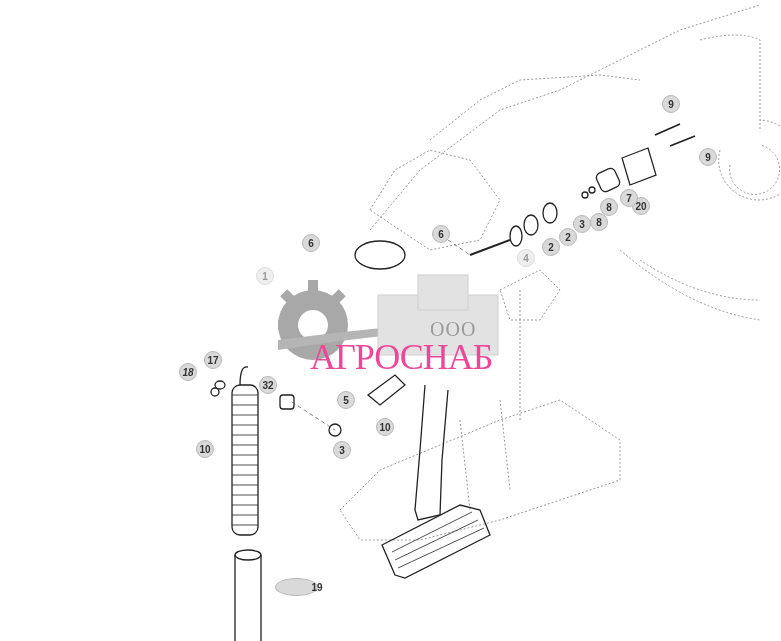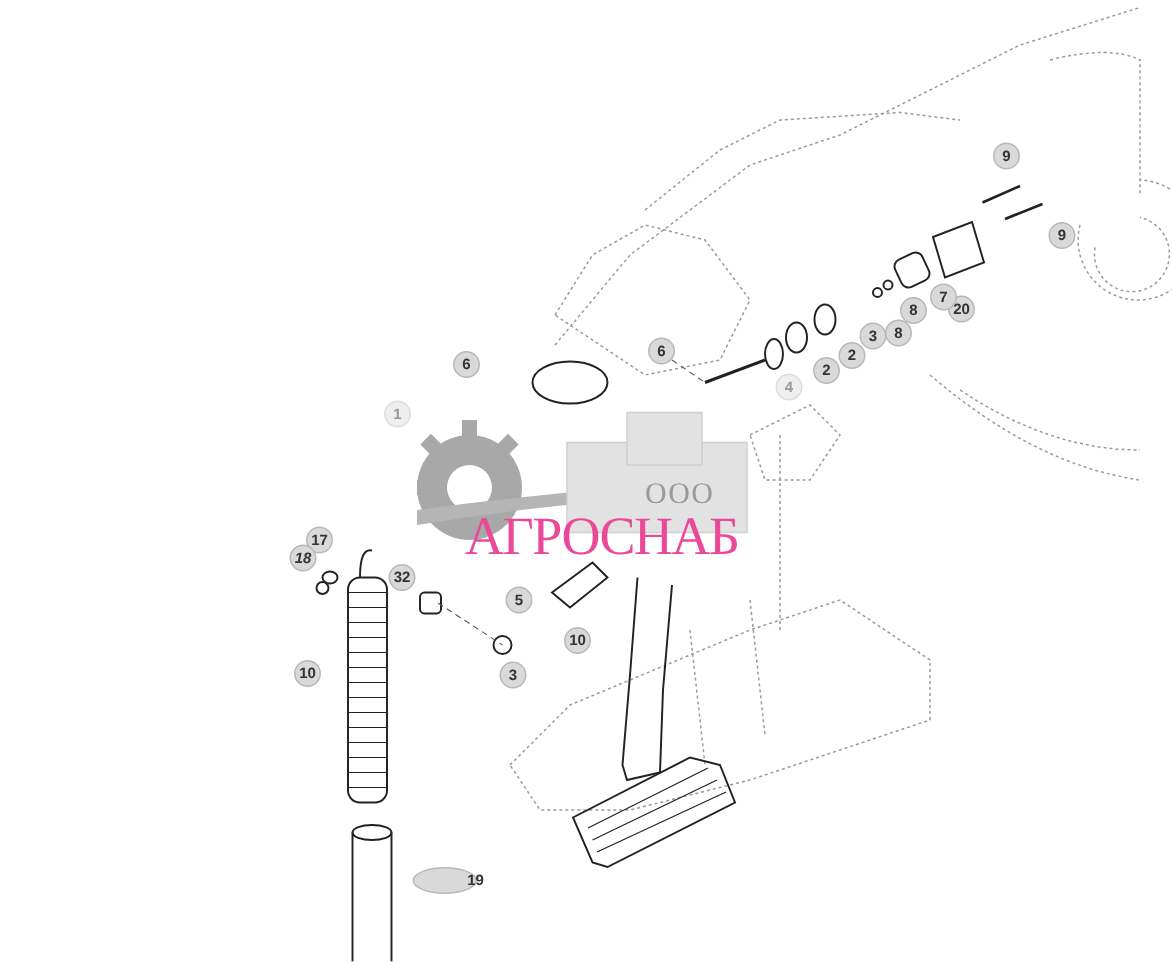--- a/index.html
+++ b/index.html
@@ -100,21 +100,21 @@
       <div class="callout" style="left: 609px; top: 207px;">8</div>
       <div class="callout" style="left: 599px; top: 222px;">8</div>
       <div class="callout" style="left: 582px; top: 224px;">3</div>
       <div class="callout" style="left: 568px; top: 237px;">2</div>
       <div class="callout" style="left: 551px; top: 247px;">2</div>
       <div class="callout faded" style="left: 526px; top: 258px;">4</div>
       <div class="callout" style="left: 441px; top: 234px;">6</div>
       <div class="callout" style="left: 311px; top: 243px;">6</div>
       <div class="callout faded" style="left: 265px; top: 276px;">1</div>
       <div class="callout" style="left: 213px; top: 360px;">17</div>
-      <div class="callout" style="left: 202px; top: 372px; font-style: italic;">18</div>
+      <div class="callout" style="left: 188px; top: 372px; font-style: italic;">18</div>
       <div class="callout" style="left: 268px; top: 385px;">32</div>
       <div class="callout" style="left: 346px; top: 400px;">5</div>
       <div class="callout" style="left: 385px; top: 427px;">10</div>
       <div class="callout" style="left: 342px; top: 450px;">3</div>
       <div class="callout" style="left: 205px; top: 449px;">10</div>
       <div class="callout" style="left: 284px; top: 587px; padding-left: 41px;">19</div>
     </div>
 </div>
 
 </body></html>

